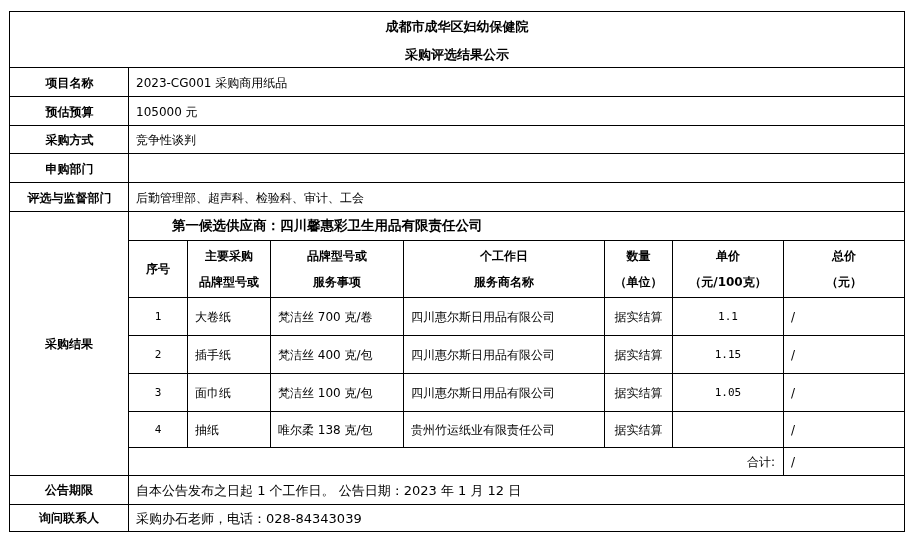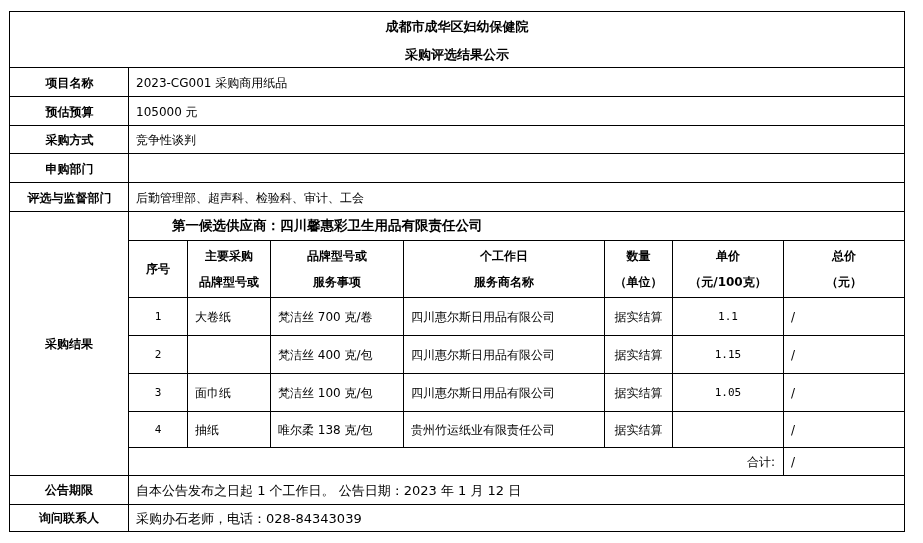--- a/index.html
+++ b/index.html
@@ -91,20 +91,21 @@
   <div class="cell c mono" style="left:119px;top:286px;width:58px;height:37px;">1</div>
   <div class="cell l" style="left:178px;top:286px;width:82px;height:37px;">大卷纸</div>
   <div class="cell l" style="left:261px;top:286px;width:132px;height:37px;">梵洁丝 700 克/卷</div>
   <div class="cell l" style="left:394px;top:286px;width:200px;height:37px;">四川惠尔斯日用品有限公司</div>
   <div class="cell c" style="left:595px;top:286px;width:67px;height:37px;">据实结算</div>
   <div class="cell c mono" style="left:663px;top:286px;width:110px;height:37px;">1.1</div>
   <div class="cell l" style="left:774px;top:286px;width:120px;height:37px;">/</div>
   <div class="hl" style="left:118px;top:323px;width:776px;"></div>
 
   <div class="cell c mono" style="left:119px;top:324px;width:58px;height:37px;">2</div>
+  <div class="cell l" style="left:178px;top:324px;width:82px;height:37px;">插手纸</div>
   <div class="cell l" style="left:261px;top:324px;width:132px;height:37px;text-align:right;">梵洁丝 400 克/包</div>
   <div class="cell l" style="left:394px;top:324px;width:200px;height:37px;">四川惠尔斯日用品有限公司</div>
   <div class="cell c" style="left:595px;top:324px;width:67px;height:37px;">据实结算</div>
   <div class="cell c mono" style="left:663px;top:324px;width:110px;height:37px;">1.15</div>
   <div class="cell l" style="left:774px;top:324px;width:120px;height:37px;">/</div>
   <div class="hl" style="left:118px;top:361px;width:776px;"></div>
 
   <div class="cell c mono" style="left:119px;top:362px;width:58px;height:37px;">3</div>
   <div class="cell l" style="left:178px;top:362px;width:82px;height:37px;">面巾纸</div>
   <div class="cell l" style="left:261px;top:362px;width:132px;height:37px;">梵洁丝 100 克/包</div>

